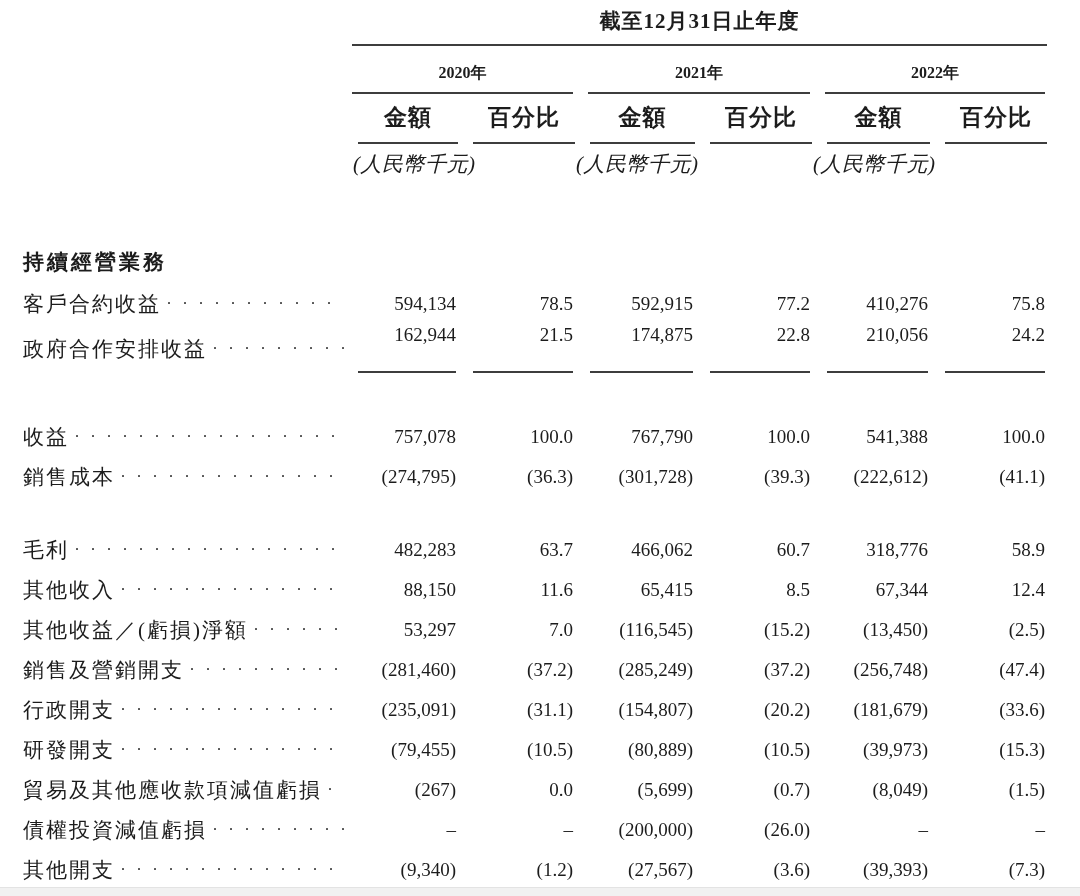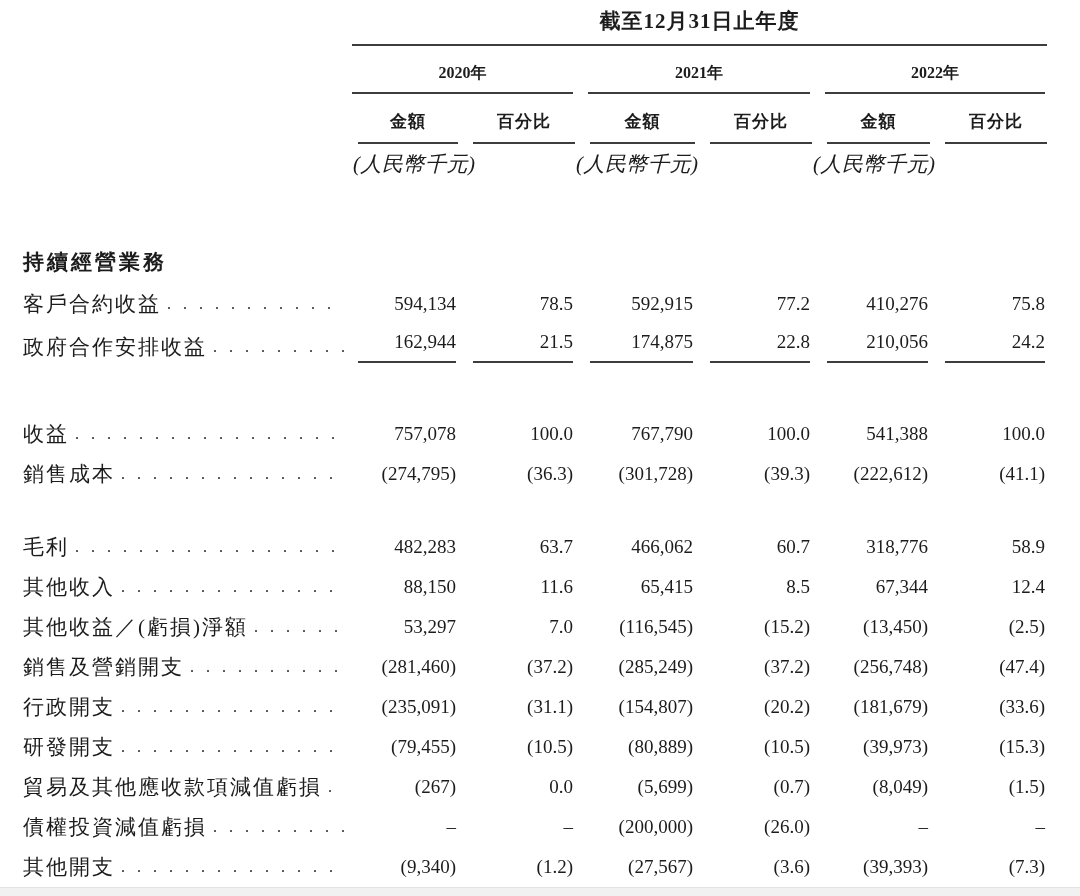--- a/index.html
+++ b/index.html
@@ -22,50 +22,50 @@
   .year-row td{height:48px;vertical-align:bottom;}
   .year-rule{
     border-bottom:2.5px solid #3d3d3d;
     text-align:center;font-weight:bold;font-size:16px;
     padding-bottom:8px;margin:0 2px 0 13px;
   }
   .year-rule.first{margin-left:0;}
   .sub-row td{height:50px;vertical-align:bottom;}
   .sub-rule{
     border-bottom:2.5px solid #3d3d3d;
-    text-align:center;font-weight:bold;font-size:17px;letter-spacing:1px;
+    text-align:center;font-weight:bold;font-size:23px;letter-spacing:1px;
     padding-bottom:9px;margin-left:15px;
   }
   .sub-rule.first{margin-left:6px;}
   .currency-row td{height:44px;vertical-align:top;}
   .currency-note{
     font-style:italic;font-size:21px;letter-spacing:0.5px;
     display:block;padding:6px 0 0 1px;
   }
 
   
   .section-row td{height:88px;vertical-align:bottom;padding-bottom:8px;}
   .section-title{font-weight:bold;font-size:21px;letter-spacing:3px;}
   tr.data-row{height:40px;}
   tr.data-row.rule-below{height:46px;}
   .label-cell{padding-left:23px;padding-right:8px;}
-  .label-flex{display:flex;align-items:center;overflow:hidden;}
+  .label-flex{display:flex;align-items:flex-start;overflow:hidden;}
   .row-label{font-size:21px;letter-spacing:2px;white-space:nowrap;flex:0 0 auto;}
   tr.bold-row .row-label{font-weight:normal;}
   .leader{
     flex:1 1 auto;overflow:hidden;white-space:nowrap;
     font-size:16px;letter-spacing:4px;padding-left:6px;color:#2a2a2a;
   }
   .num-cell{padding-right:2px;}
   .val{
     text-align:right;font-size:19px;white-space:nowrap;
     margin-left:15px;
   }
   .num-cell.first-amt .val{margin-left:6px;}
-  tr.rule-below .val{border-bottom:2.5px solid #3d3d3d;padding-bottom:8px;}
+  tr.rule-below .val{border-bottom:2.5px solid #3d3d3d;padding-bottom:25px;}
   tr.spacer-row td{border:none;}
 
   
   .page-edge{
     position:absolute;left:0;bottom:0;width:1080px;height:8px;
     background:#f1f1f1;border-top:1px solid #e3e3e3;
   }
 </style>
 </head>
 <body>

